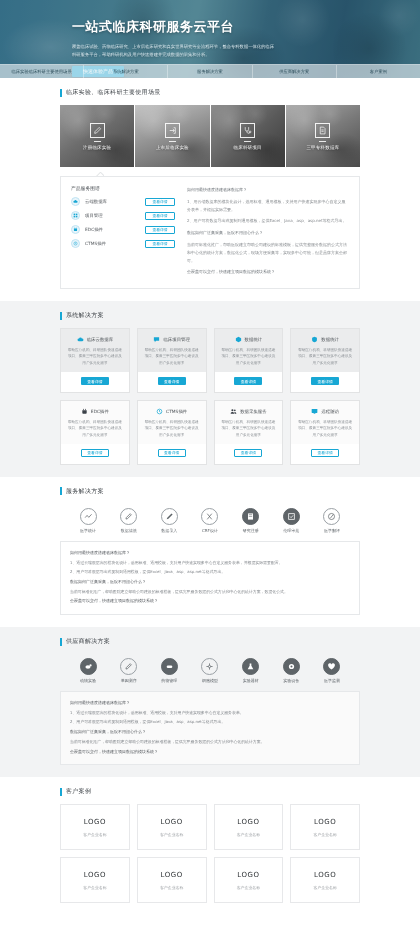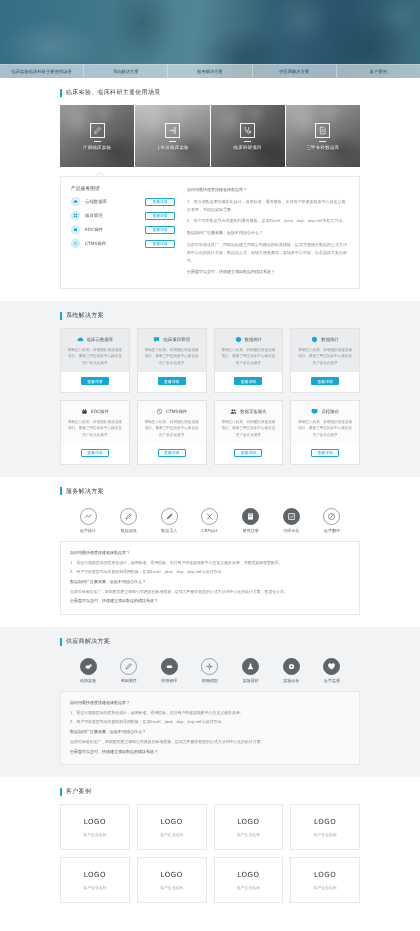--- a/index.html
+++ b/index.html
@@ -170,20 +170,25 @@
 </head>
 <body>
 
 <div class="page">
 
 
   <div class="hero">
     <div class="hero-texture"></div>
     <div class="hero-tint"></div>
 
+    <div class="hero-inner">
+      <div class="hero-title">一站式临床科研服务云平台</div>
+      <div class="hero-desc">覆盖临床试验、药物临床研究、上市后临床研究和真实世界研究等全流程环节，整合专科数据一体化的临床科研服务平台，帮助科研机构及用户快速搭建并完成数据的采集和分析。</div>
+      <div class="hero-btn">快速体验产品</div>
+    </div>
 
     <div class="hero-tabs">
       <div class="hero-tab">临床实验临床科研主要使用场景</div>
       <div class="hero-tab">系统解决方案</div>
       <div class="hero-tab">服务解决方案</div>
       <div class="hero-tab">供应商解决方案</div>
       <div class="hero-tab">客户案例</div>
     </div>
   </div>
 

